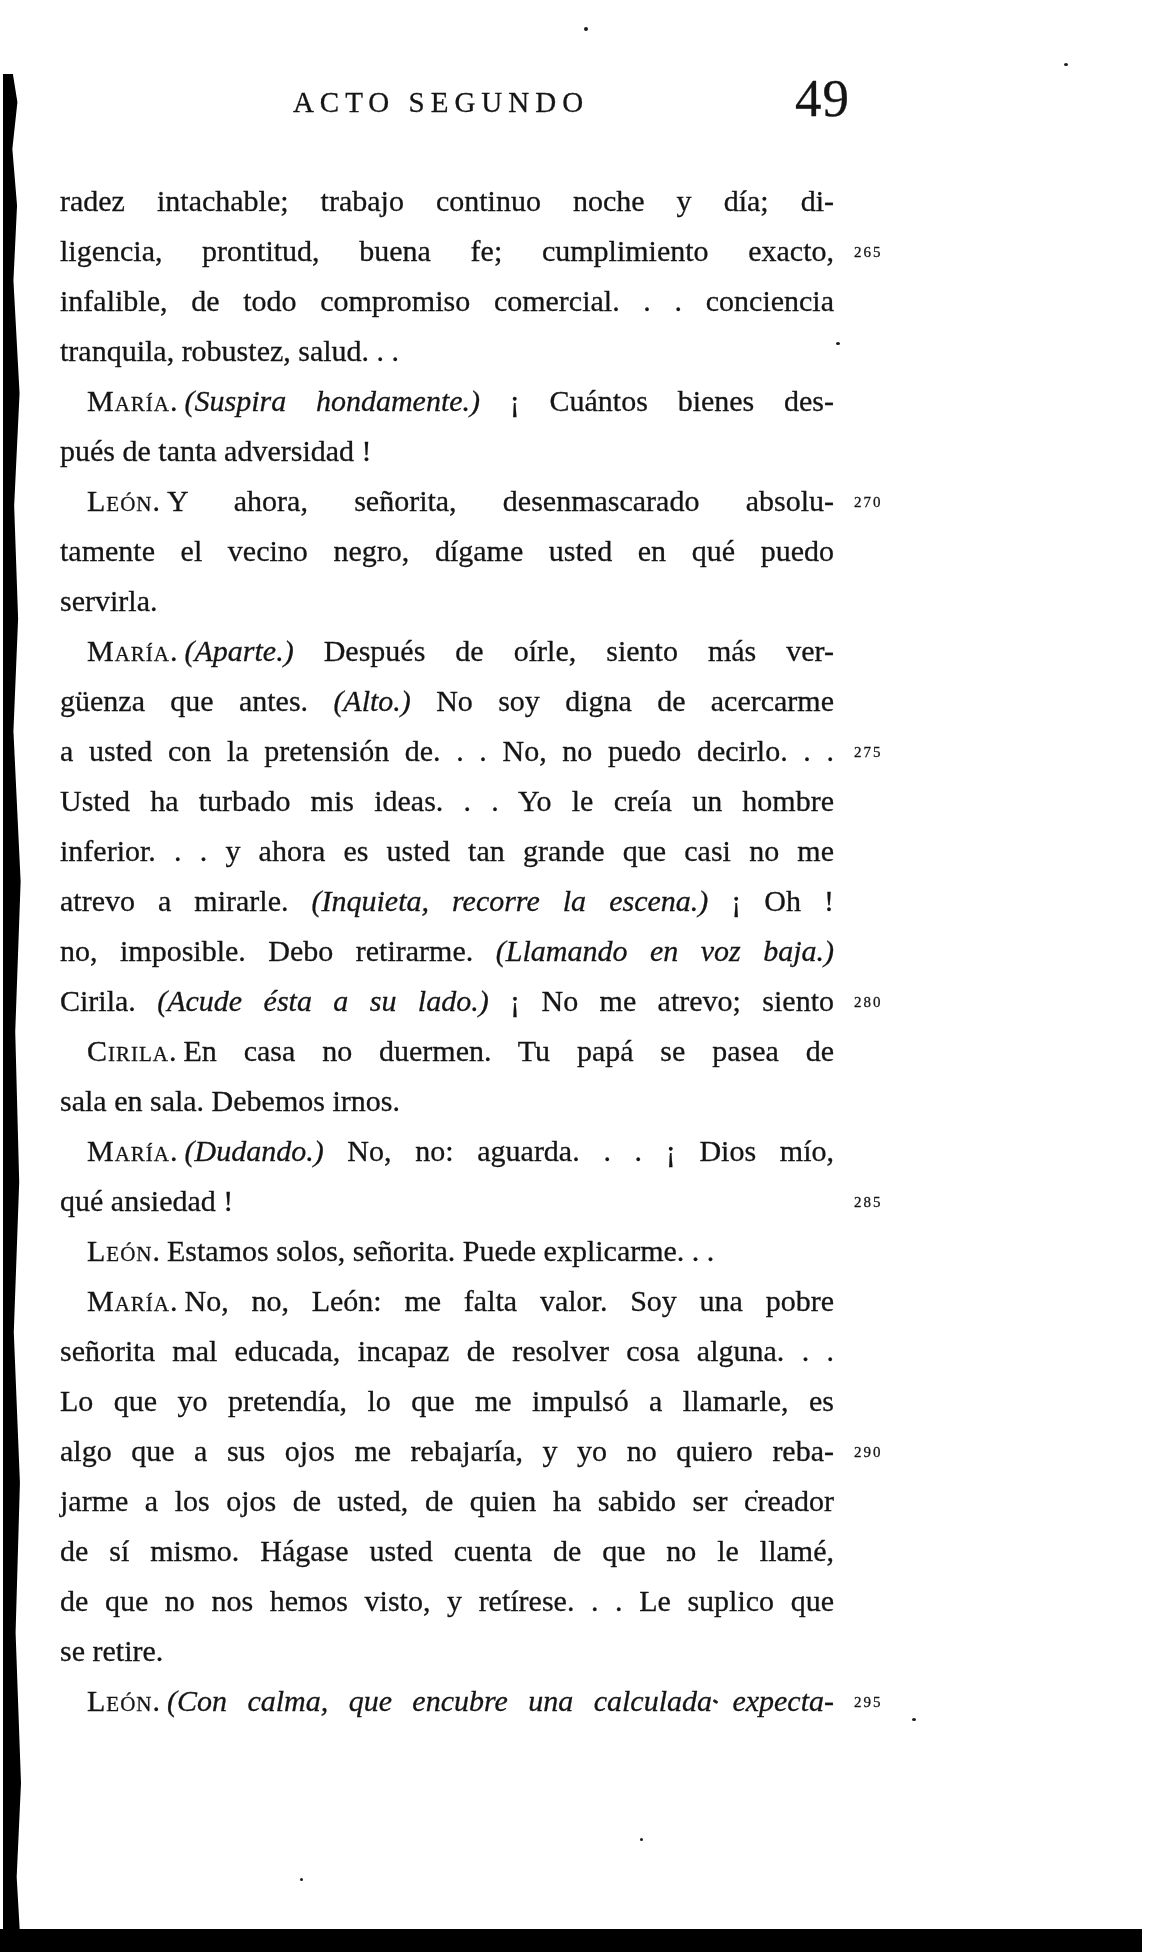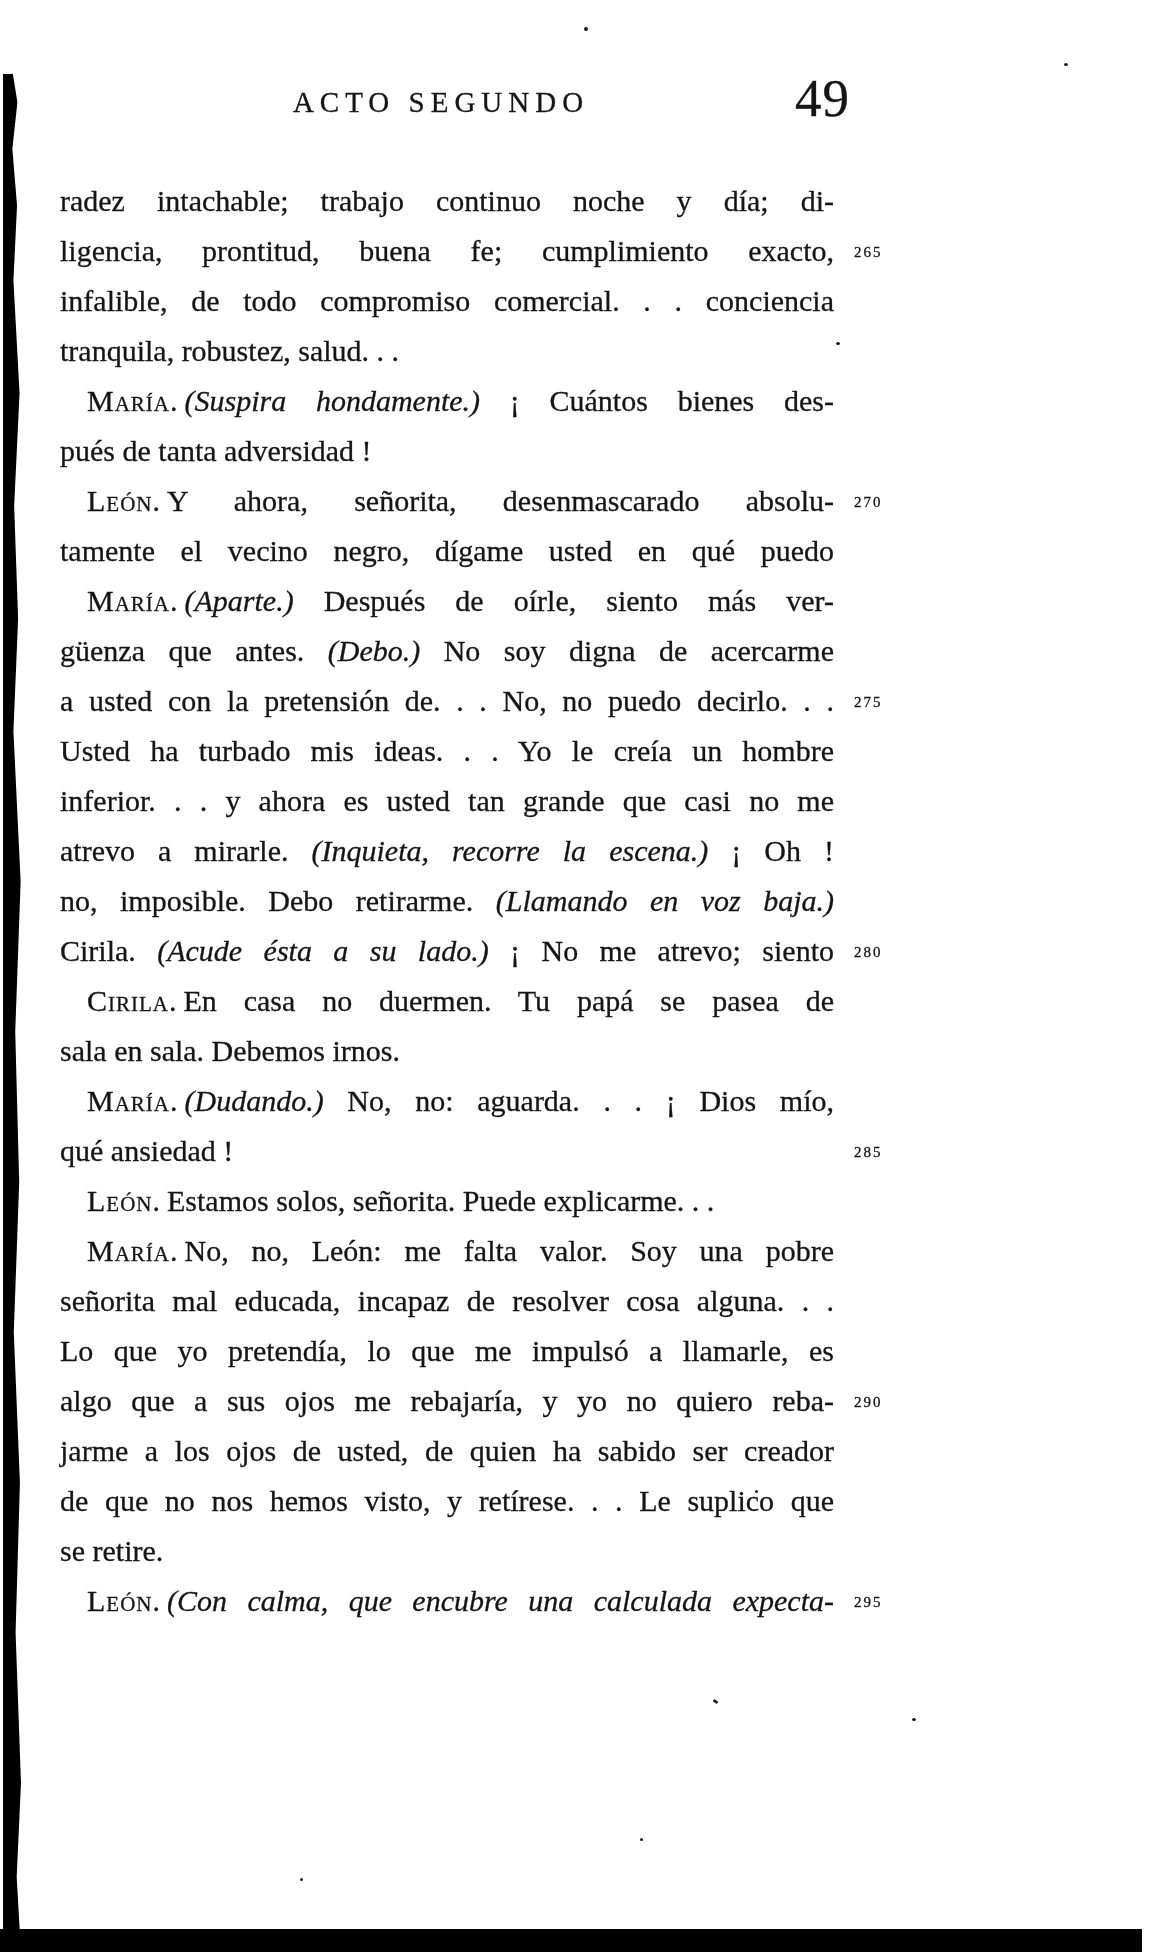--- a/index.html
+++ b/index.html
@@ -87,38 +87,40 @@
 
   <div class="text-column" id="text-column">
       <div class="line"><span class="seg-r">radez intachable; trabajo continuo noche y día; di-</span></div>
       <div class="line"><span class="seg-r">ligencia, prontitud, buena fe; cumplimiento exacto,</span><span class="linenum">265</span></div>
       <div class="line"><span class="seg-r">infalible, de todo compromiso comercial. . . conciencia</span></div>
       <div class="line no-just"><span class="seg-r">tranquila, robustez, salud. . .</span></div>
       <div class="line indent"><span class="seg-sc">María.</span><span class="seg-i">(Suspira hondamente.)</span><span class="seg-r"> ¡ Cuántos bienes des-</span></div>
       <div class="line no-just"><span class="seg-r">pués de tanta adversidad !</span></div>
       <div class="line indent"><span class="seg-sc">León.</span><span class="seg-r">Y ahora, señorita, desenmascarado absolu-</span><span class="linenum">270</span></div>
       <div class="line"><span class="seg-r">tamente el vecino negro, dígame usted en qué puedo</span></div>
+      <div class="line no-just"><span class="seg-r">servirla.</span></div>
       <div class="line indent"><span class="seg-sc">María.</span><span class="seg-i">(Aparte.)</span><span class="seg-r"> Después de oírle, siento más ver-</span></div>
-      <div class="line"><span class="seg-r">güenza que antes. </span><span class="seg-i">(Debo.)</span><span class="seg-r"> No soy digna de acercarme</span></div>
+      <div class="line"><span class="seg-r">güenza que antes. </span><span class="seg-i">(Alto.)</span><span class="seg-r"> No soy digna de acercarme</span></div>
       <div class="line"><span class="seg-r">a usted con la pretensión de. . . No, no puedo decirlo. . .</span><span class="linenum">275</span></div>
       <div class="line"><span class="seg-r">Usted ha turbado mis ideas. . . Yo le creía un hombre</span></div>
       <div class="line"><span class="seg-r">inferior. . . y ahora es usted tan grande que casi no me</span></div>
       <div class="line"><span class="seg-r">atrevo a mirarle. </span><span class="seg-i">(Inquieta, recorre la escena.)</span><span class="seg-r"> ¡ Oh !</span></div>
       <div class="line"><span class="seg-r">no, imposible. Debo retirarme. </span><span class="seg-i">(Llamando en voz baja.)</span></div>
       <div class="line"><span class="seg-r">Cirila. </span><span class="seg-i">(Acude ésta a su lado.)</span><span class="seg-r"> ¡ No me atrevo; siento</span><span class="linenum">280</span></div>
       <div class="line indent"><span class="seg-sc">Cirila.</span><span class="seg-r">En casa no duermen. Tu papá se pasea de</span></div>
       <div class="line no-just"><span class="seg-r">sala en sala. Debemos irnos.</span></div>
       <div class="line indent"><span class="seg-sc">María.</span><span class="seg-i">(Dudando.)</span><span class="seg-r"> No, no: aguarda. . . ¡ Dios mío,</span></div>
       <div class="line no-just"><span class="seg-r">qué ansiedad !</span><span class="linenum">285</span></div>
       <div class="line no-just indent"><span class="seg-sc">León.</span><span class="seg-r">Estamos solos, señorita. Puede explicarme. . .</span></div>
       <div class="line indent"><span class="seg-sc">María.</span><span class="seg-r">No, no, León: me falta valor. Soy una pobre</span></div>
       <div class="line"><span class="seg-r">señorita mal educada, incapaz de resolver cosa alguna. . .</span></div>
       <div class="line"><span class="seg-r">Lo que yo pretendía, lo que me impulsó a llamarle, es</span></div>
       <div class="line"><span class="seg-r">algo que a sus ojos me rebajaría, y yo no quiero reba-</span><span class="linenum">290</span></div>
       <div class="line"><span class="seg-r">jarme a los ojos de usted, de quien ha sabido ser creador</span></div>
+      <div class="line"><span class="seg-r">de sí mismo. Hágase usted cuenta de que no le llamé,</span></div>
       <div class="line"><span class="seg-r">de que no nos hemos visto, y retírese. . . Le suplico que</span></div>
       <div class="line no-just"><span class="seg-r">se retire.</span></div>
       <div class="line indent"><span class="seg-sc">León.</span><span class="seg-i">(Con calma, que encubre una calculada expecta-</span><span class="linenum">295</span></div>
     </div>
 
   <div class="scan-speck" style="left:584px; top:27px; width:4px; height:4px;"></div>
   <div class="scan-speck" style="left:1064px; top:63px; width:4px; height:3px;"></div>
   <div class="scan-speck" style="left:836px; top:342px; width:4px; height:3px;"></div>
   <div class="scan-speck" style="left:713px; top:1700px; width:5px; height:3px; transform:rotate(35deg); border-radius:1px;"></div>
   <div class="scan-speck" style="left:912px; top:1718px; width:4px; height:3px;"></div>

